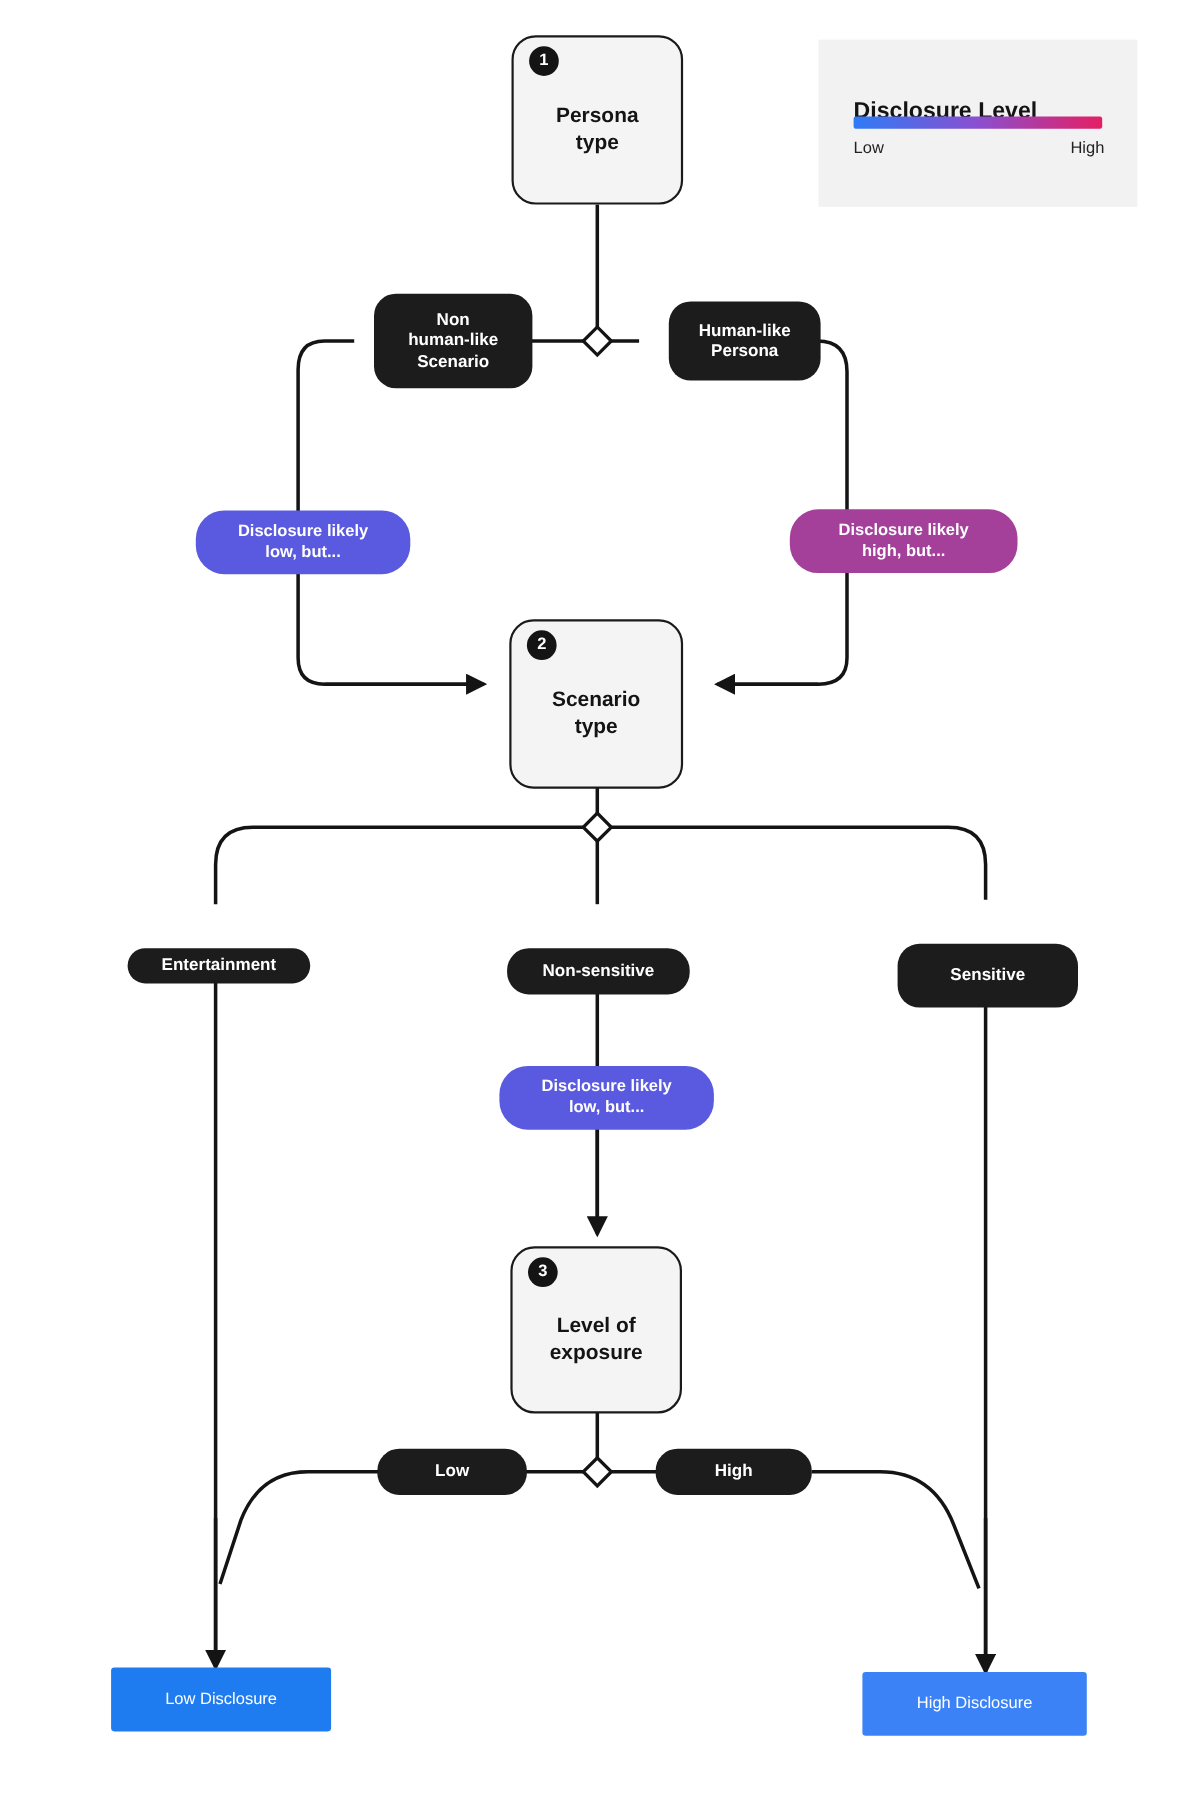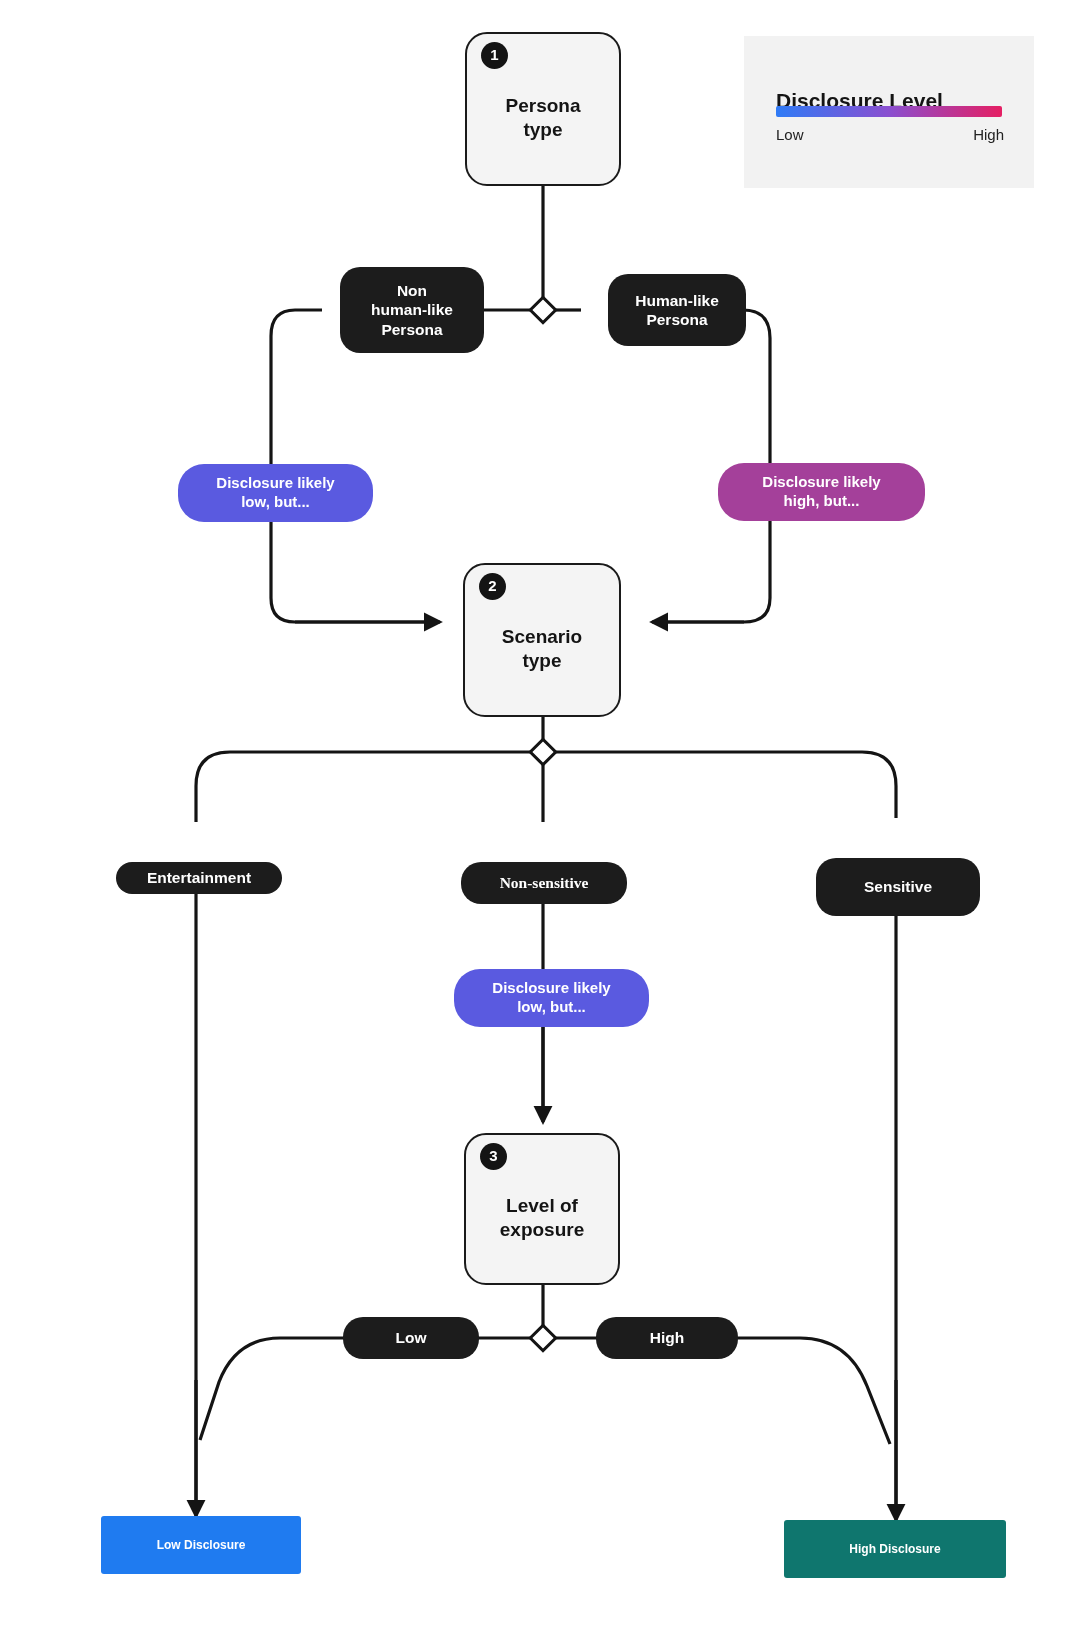--- a/index.html
+++ b/index.html
@@ -79,22 +79,22 @@
     border-radius: 26px;
     color: #ffffff;
     font-weight: bold;
     font-size: 15px;
     padding: 12px 14px;
   }
 
   
   .terminal {
     color: #ffffff;
-    font-weight: bold;
-    font-size: 12px;
+    font-weight: normal;
+    font-size: 15px;
     border-radius: 3px;
   }
 
   
   .legend {
     position: absolute;
     background: #f2f2f2;
     box-sizing: border-box;
   }
   .legend-title {
@@ -194,47 +194,47 @@
   </div>
 
   <div class="node stage-box" style="left:465px; top:32px; width:156px; height:154px;">
     <span class="stage-badge">1</span>
     <span class="stage-label" style="white-space:pre-line;">Persona
 type</span>
   </div>
 
   <div class="node pill-dark" style="left:340px; top:267px; width:144px; height:86px; white-space:pre-line;">Non
 human-like
-Persona</div>
+Scenario</div>
   <div class="node pill-dark" style="left:608px; top:274px; width:138px; height:72px; white-space:pre-line;">Human-like
 Persona</div>
 
   <div class="node pill-note" style="left:178px; top:464px; width:195px; height:58px; background:#5a5ae0; white-space:pre-line;">Disclosure likely
 low, but...</div>
   <div class="node pill-note" style="left:718px; top:463px; width:207px; height:58px; background:#a4409a; white-space:pre-line;">Disclosure likely
 high, but...</div>
 
   <div class="node stage-box" style="left:463px; top:563px; width:158px; height:154px;">
     <span class="stage-badge">2</span>
     <span class="stage-label" style="white-space:pre-line;">Scenario
 type</span>
   </div>
 
   <div class="node pill-dark" style="left:116px; top:862px; width:166px; height:32px;">Entertainment</div>
-  <div class="node pill-dark" style="left:461px; top:862px; width:166px; height:42px;font-family:Liberation Serif, serif;">Non-sensitive</div>
+  <div class="node pill-dark" style="left:461px; top:862px; width:166px; height:42px;">Non-sensitive</div>
   <div class="node pill-dark" style="left:816px; top:858px; width:164px; height:58px;">Sensitive</div>
 
   <div class="node pill-note" style="left:454px; top:969px; width:195px; height:58px; background:#5a5ae0; white-space:pre-line;">Disclosure likely
 low, but...</div>
 
   <div class="node stage-box" style="left:464px; top:1133px; width:156px; height:152px;">
     <span class="stage-badge">3</span>
     <span class="stage-label" style="white-space:pre-line;">Level of
 exposure</span>
   </div>
 
   <div class="node pill-dark" style="left:343px; top:1317px; width:136px; height:42px;">Low</div>
   <div class="node pill-dark" style="left:596px; top:1317px; width:142px; height:42px;">High</div>
 
   <div class="node terminal" style="left:101px; top:1516px; width:200px; height:58px; background:#1f7bf0;">Low Disclosure</div>
-  <div class="node terminal" style="left:784px; top:1520px; width:222px; height:58px; background:#0f766e;">High Disclosure</div>
+  <div class="node terminal" style="left:784px; top:1520px; width:204px; height:58px; background:#3b82f6;">High Disclosure</div>
 
 </div>
 
 </body></html>

